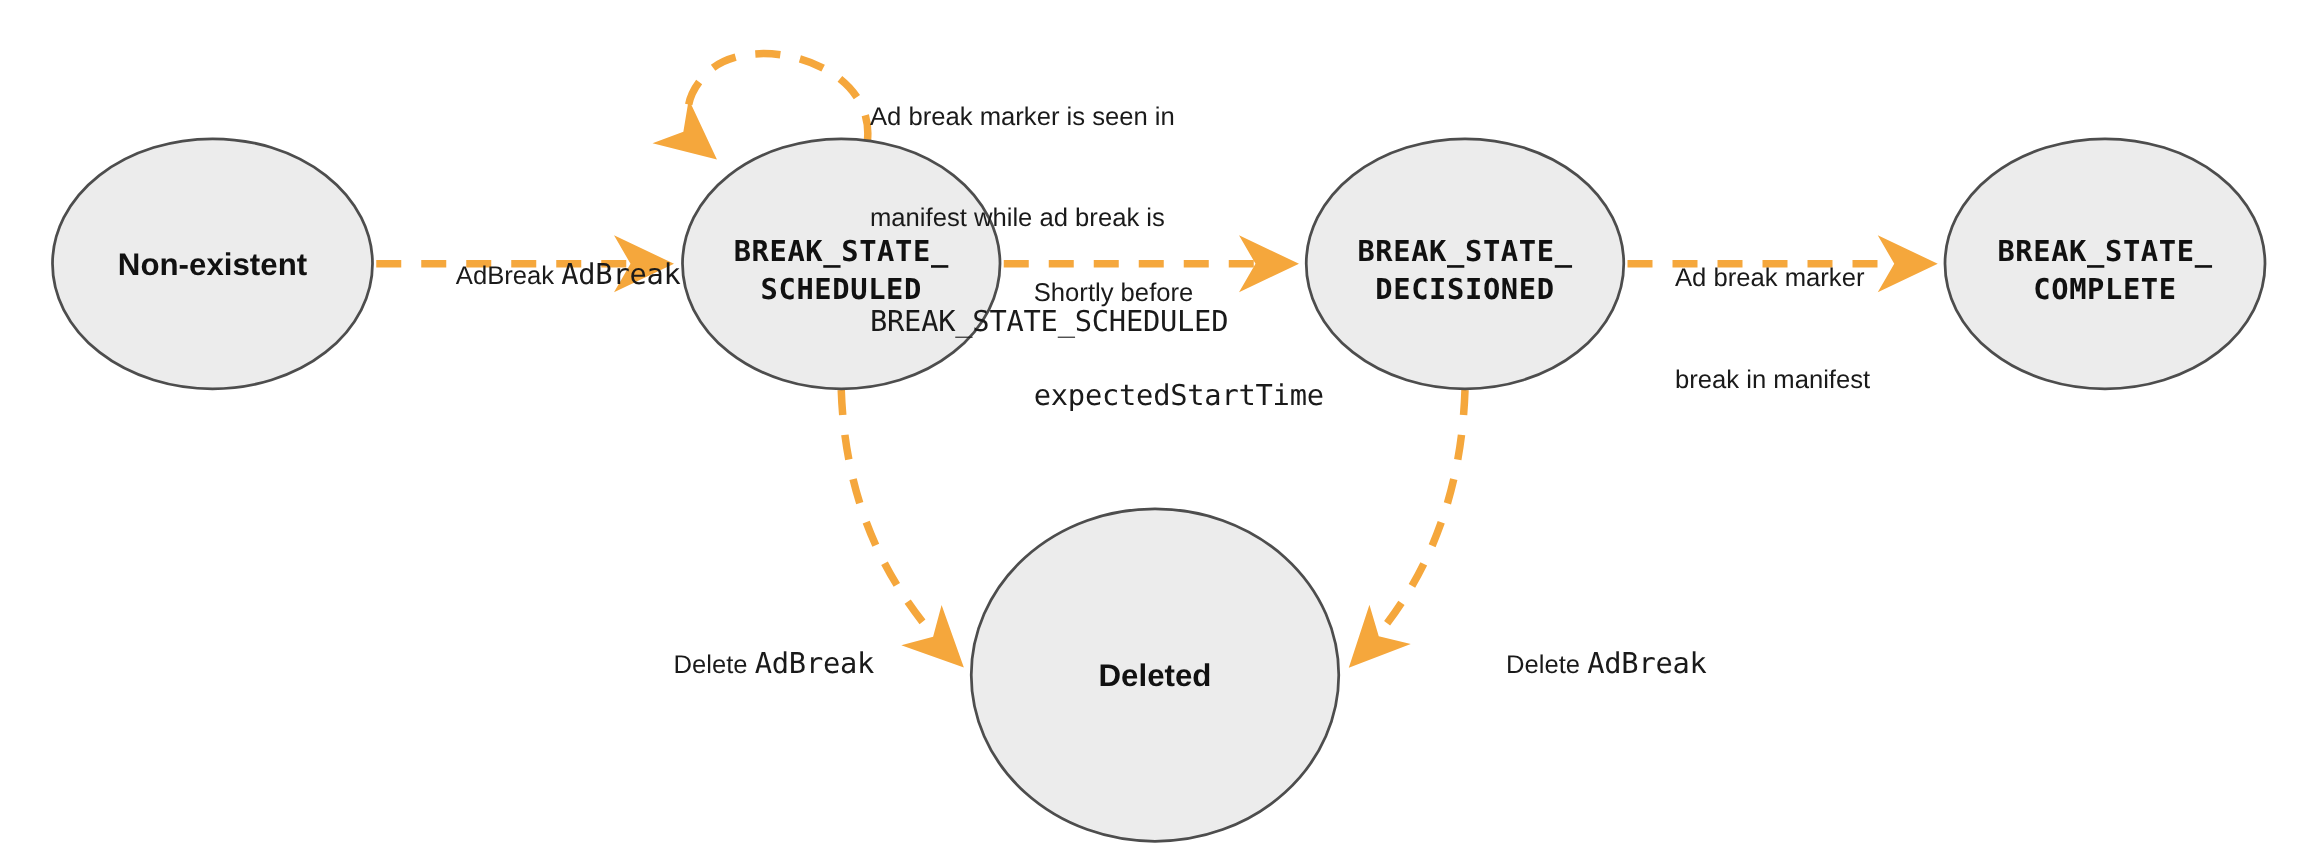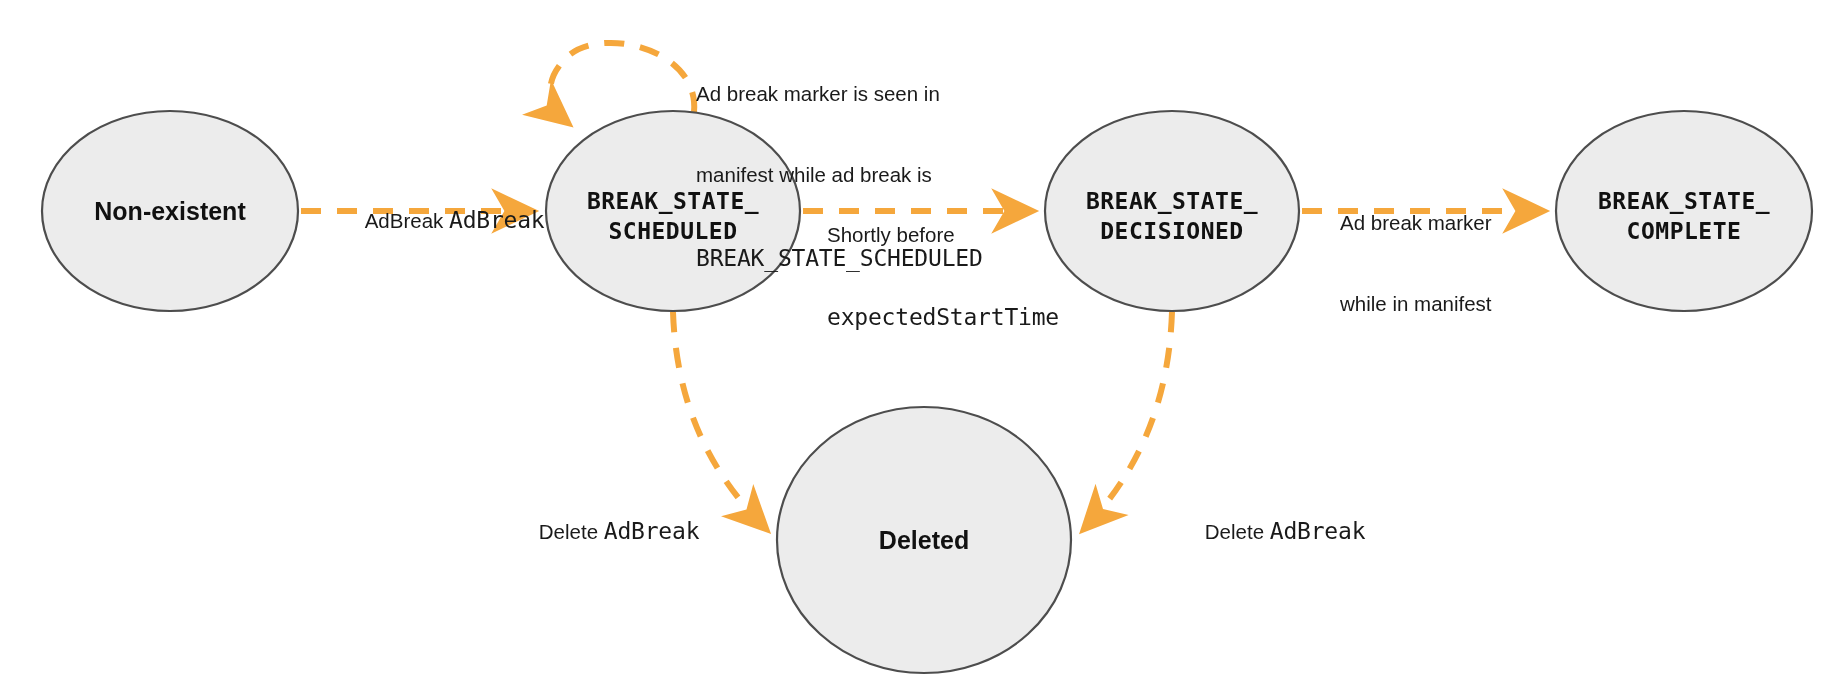--- a/index.html
+++ b/index.html
@@ -145,21 +145,21 @@
     <div class="mono">BREAK_STATE_SCHEDULED</div>
   </div>
 
   <div class="edge-label" style="left:827px; top:166px;">
     <div>Shortly before</div>
     <div class="mono">expectedStartTime</div>
   </div>
 
   <div class="edge-label" style="left:1340px; top:154px;">
     <div>Ad break marker</div>
-    <div>while in manifest</div>
+    <div>break in manifest</div>
   </div>
 
   <div class="edge-label" style="left:516px; top:489px;">
     <span>Delete </span><span class="mono">AdBreak</span>
   </div>
 
   <div class="edge-label" style="left:1182px; top:489px;">
     <span>Delete </span><span class="mono">AdBreak</span>
   </div>
 

